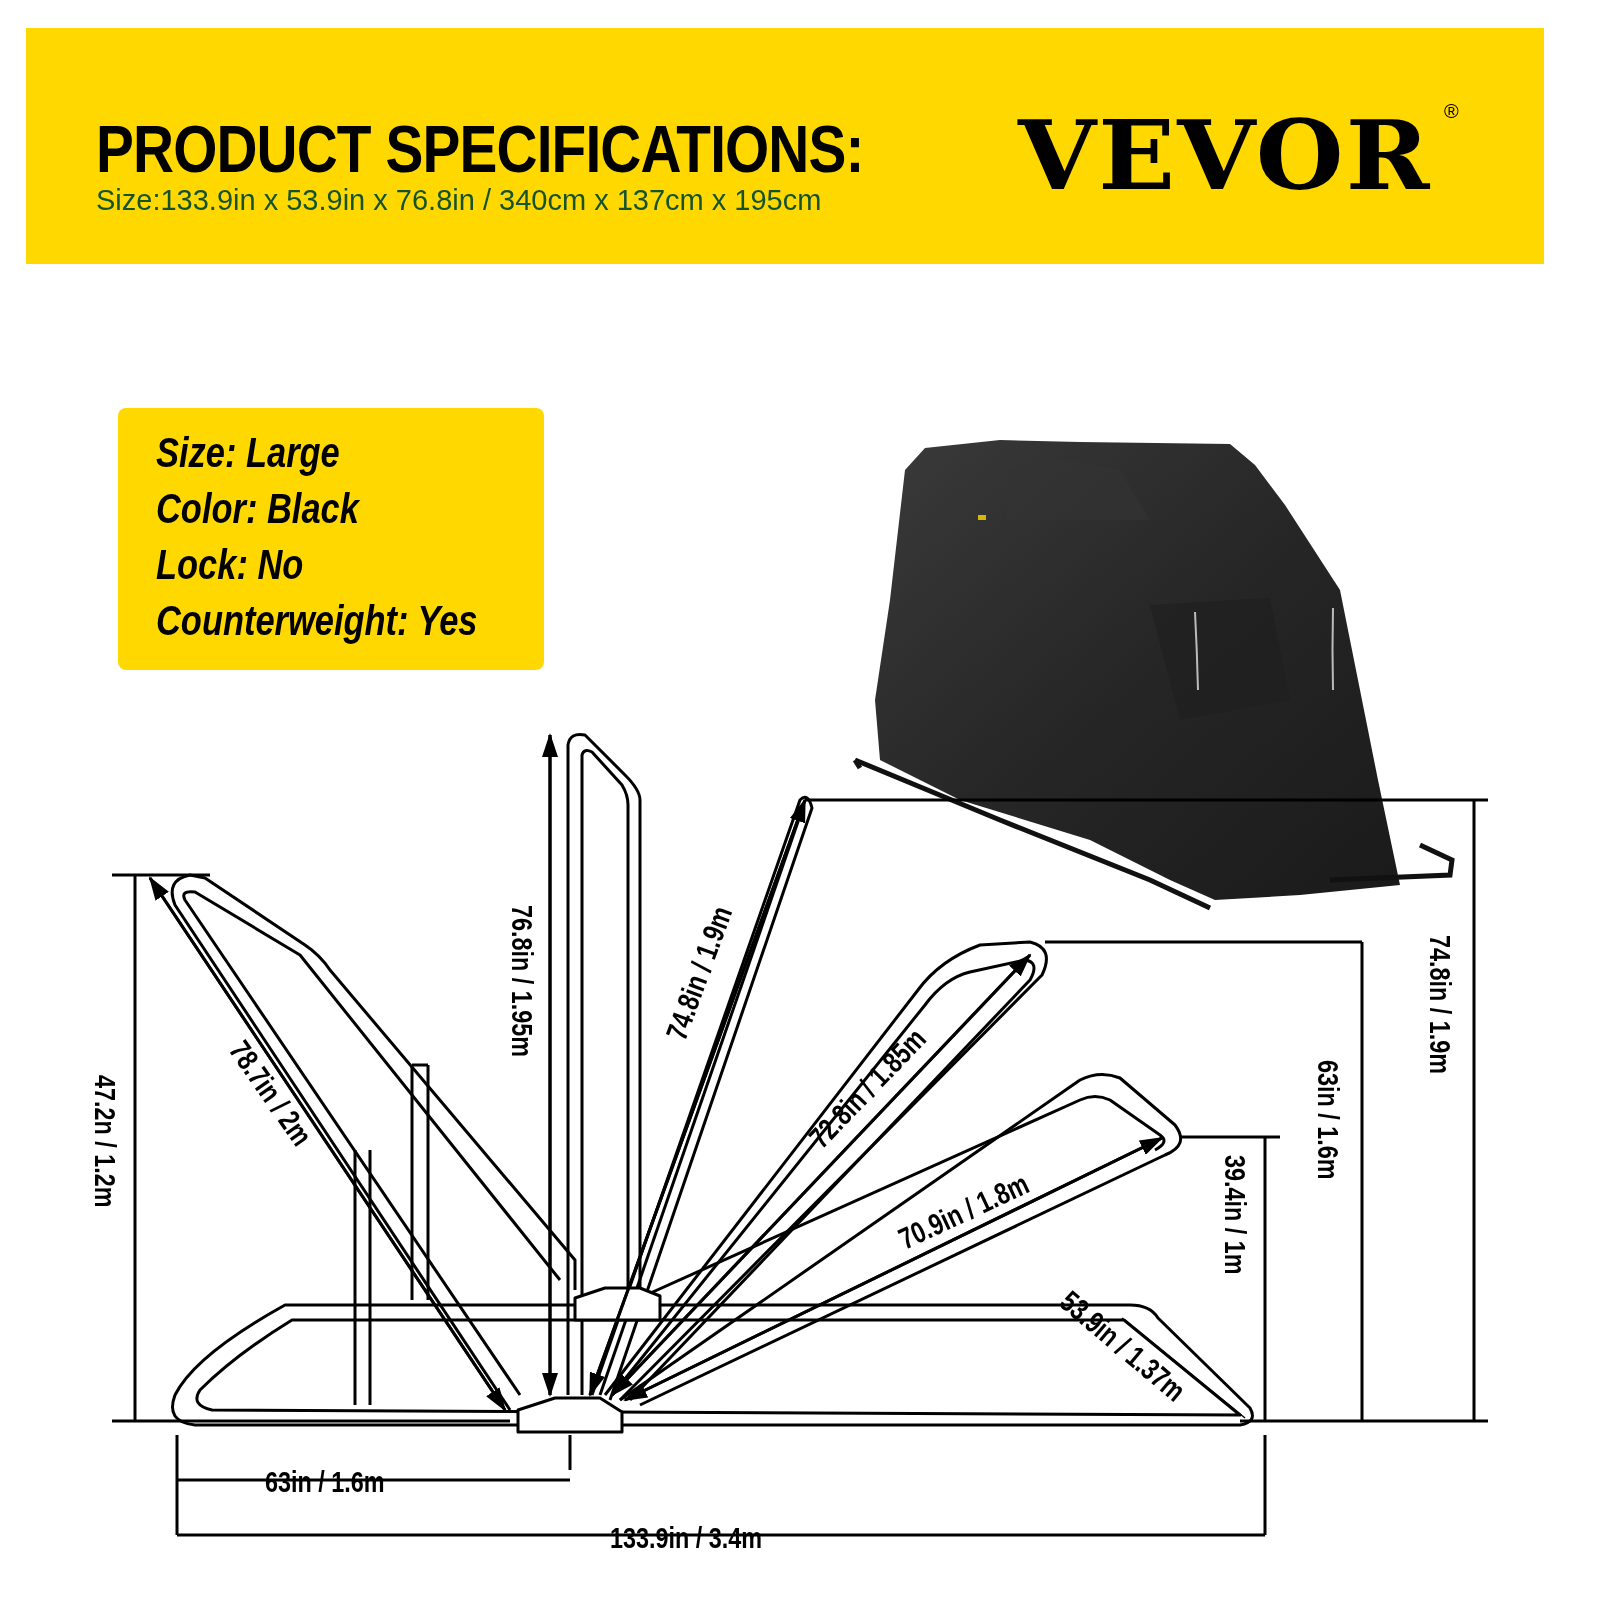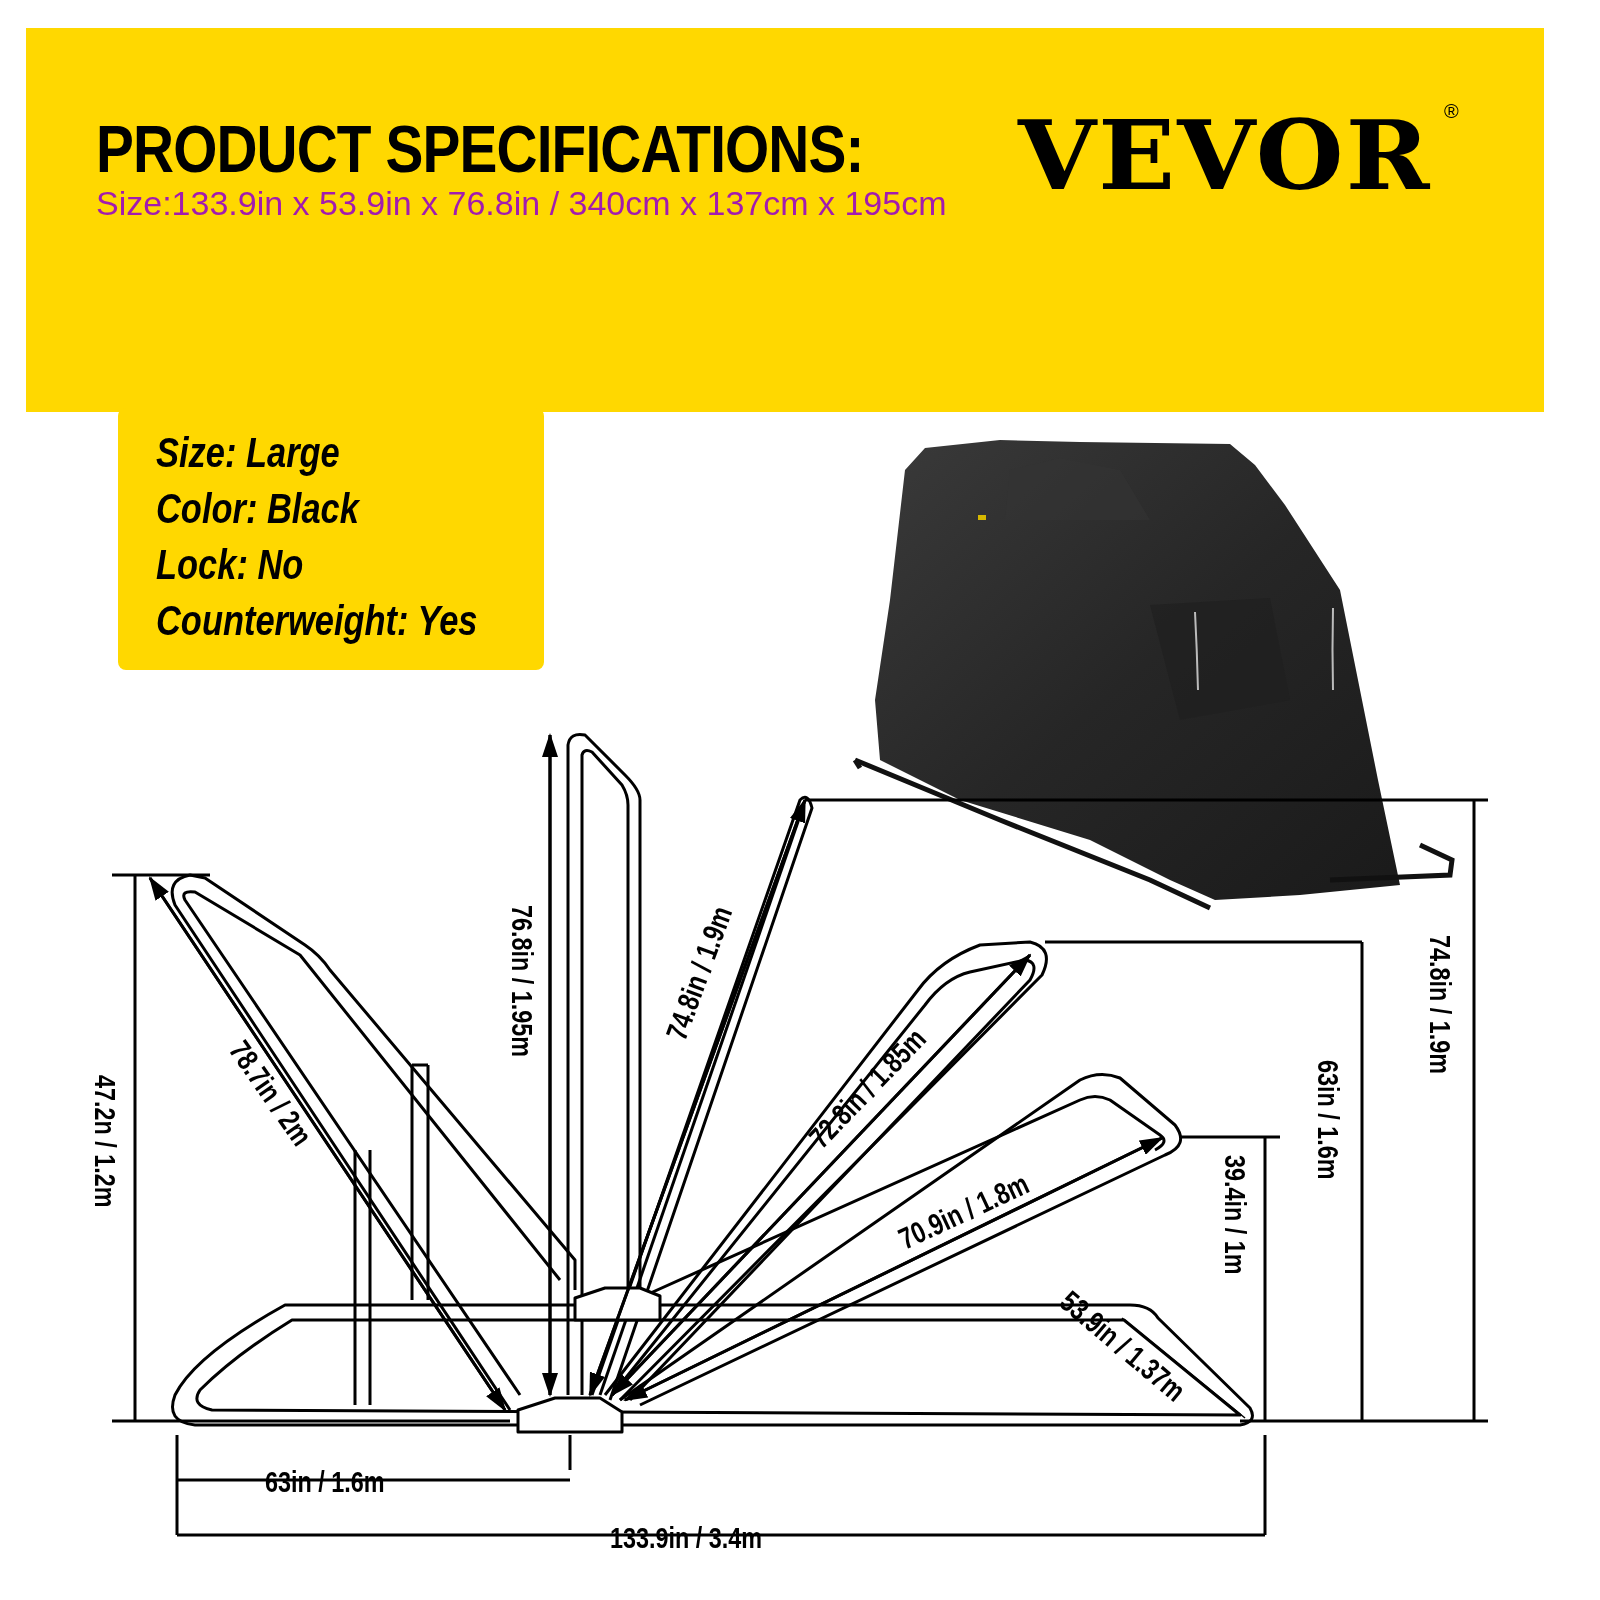--- a/index.html
+++ b/index.html
@@ -1,19 +1,19 @@
 <!DOCTYPE html>
 <html><head>
 <meta charset="utf-8">
 <style>
   html, body { margin: 0; padding: 0; background: #ffffff; }
   body { width: 1600px; height: 1600px; position: relative; overflow: hidden; font-family: "Liberation Sans", sans-serif; }
-  .banner { position: absolute; left: 26px; top: 28px; width: 1518px; height: 384px; background: #FFD800; }
+  .banner { position: absolute; left: 26px; top: 28px; width: 1518px; height: 236px; background: #FFD800; }
   .banner-title { position: absolute; left: 70px; top: 88px; font-family: "Liberation Sans", sans-serif; font-weight: 700; font-size: 66px; color: #000; letter-spacing: -1px; transform: scaleX(0.86); transform-origin: left top; white-space: nowrap; line-height: 1; }
-  .banner-size { position: absolute; left: 70px; top: 158px; font-family: "Liberation Sans", sans-serif; font-size: 34px; color: #a21caf; white-space: nowrap; line-height: 1; }
+  .banner-size { position: absolute; left: 70px; top: 158px; font-family: "Liberation Sans", sans-serif; font-size: 29px; color: #14532d; white-space: nowrap; line-height: 1; }
   .logo { position: absolute; left: 992px; top: 80px; font-family: "DejaVu Serif", serif; font-weight: 700; font-size: 96px; color: #000; letter-spacing: 2px; line-height: 1; transform: scaleX(1.05); transform-origin: left top; }
   .logo-reg { position: absolute; left: 1418px; top: 72px; font-size: 20px; font-family: "Liberation Sans", sans-serif; color: #000; }
   .spec-box { position: absolute; left: 118px; top: 408px; width: 426px; height: 262px; background: #FFD800; border-radius: 8px; font-style: italic; }
   .spec-line { position: absolute; left: 38px; font-family: "Liberation Sans", sans-serif; font-weight: 700; font-size: 42px; color: #000; line-height: 1; transform: scaleX(0.82); transform-origin: left top; white-space: nowrap; }
   svg.diagram { position: absolute; left: 0; top: 0; }
   .dim-label { font-family: "Liberation Sans", sans-serif; font-weight: 700; font-size: 30px; fill: #000; }
 </style>
 </head>
 <body>
 

